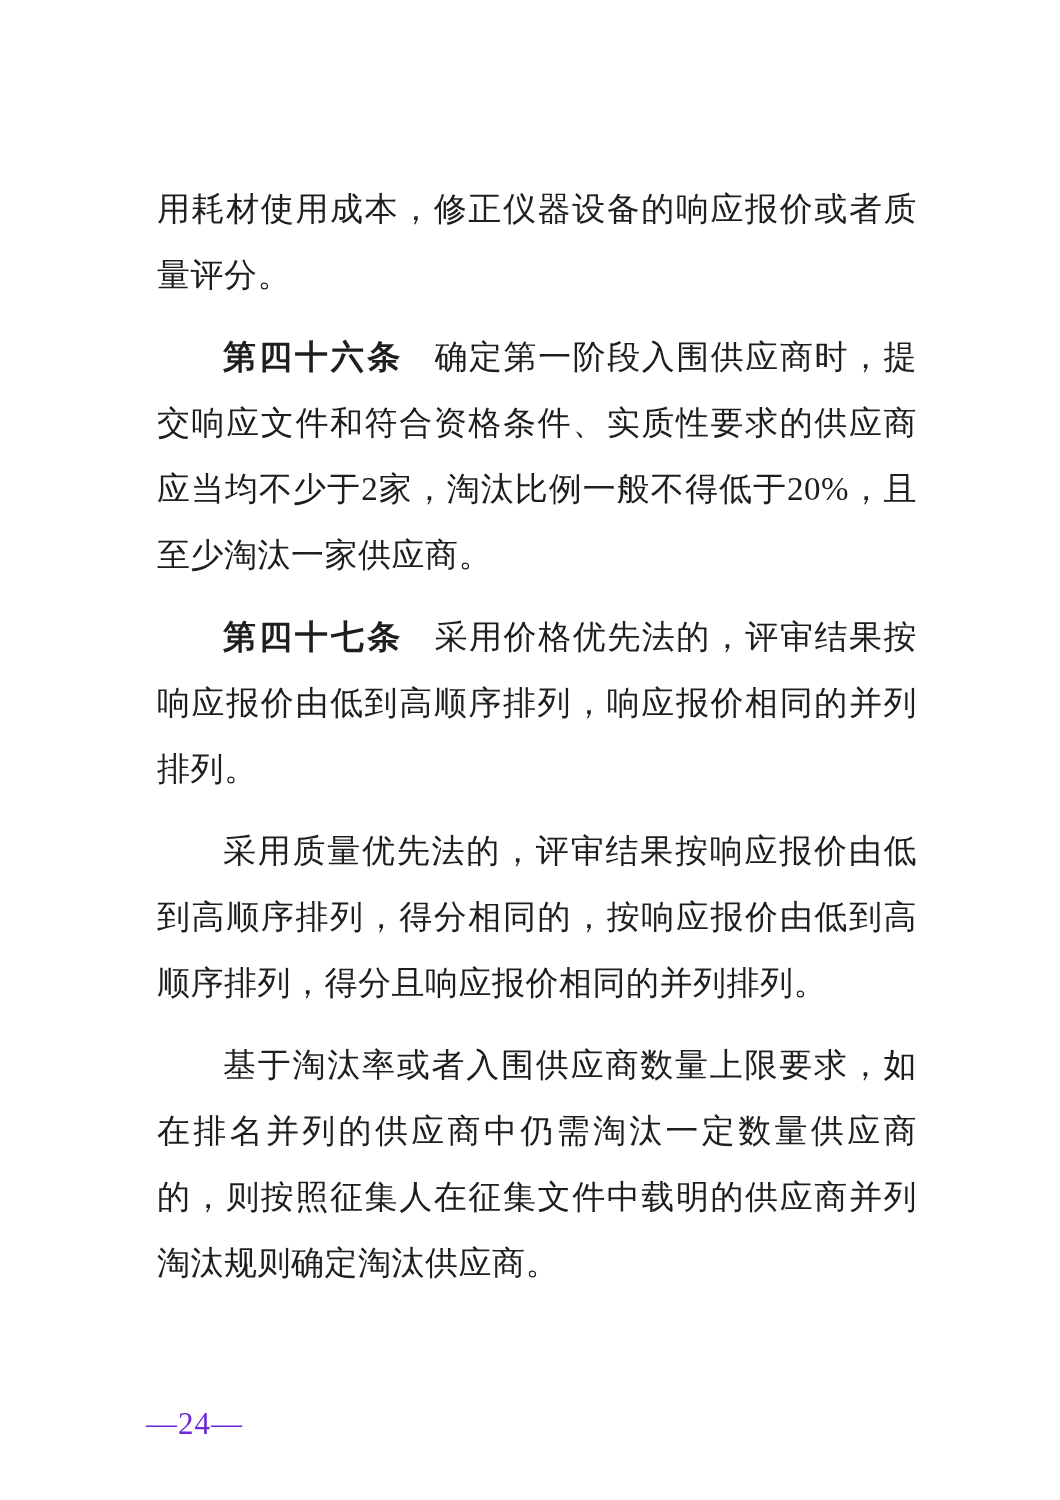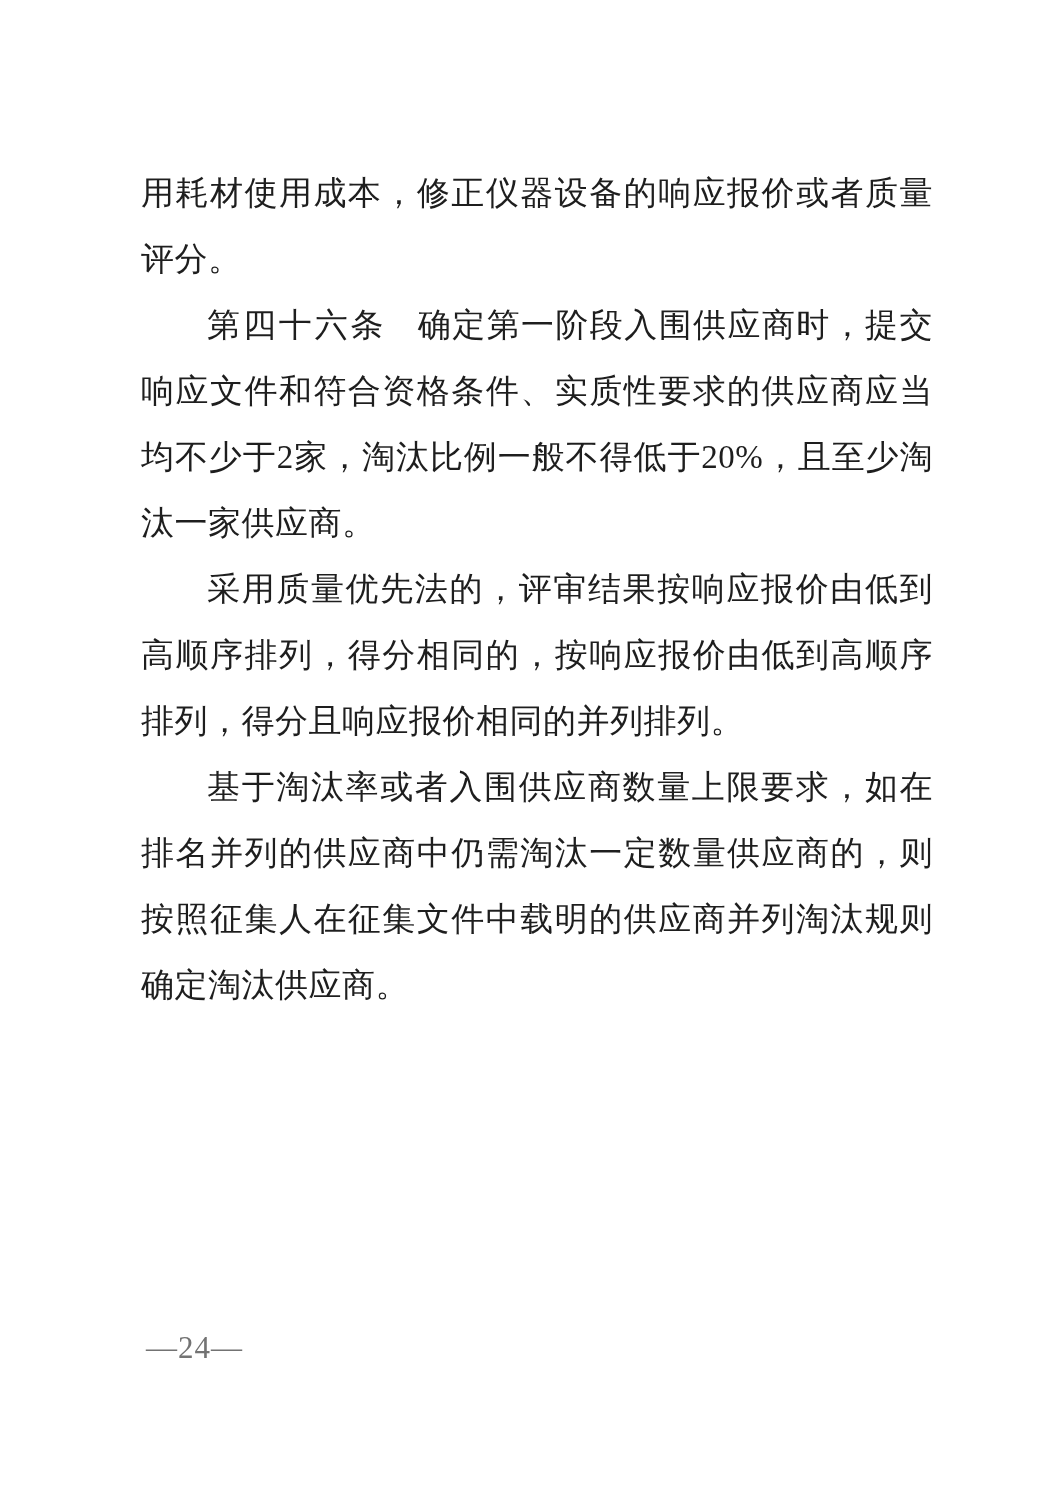--- a/index.html
+++ b/index.html
@@ -26,54 +26,55 @@
     top: 160px;
     width: 792px;
     font-size: 33px;
     line-height: 66px;
     text-align: justify;
     text-justify: inter-ideograph;
     word-break: break-all;
     letter-spacing: 0.5px;
   }
   .para {
-    margin: 0;
+    margin: 16px;
     text-indent: 2em;
   }
   .para.no-indent {
     text-indent: 0;
   }
   .art-label {
     font-family: "Liberation Sans", "DejaVu Sans", sans-serif;
-    font-weight: 400;
+    font-weight: 700;
     margin-right: 0.95em;
     letter-spacing: 2px;
   }
   .page-number {
     position: absolute;
     left: 146px;
-    top: 1330px;
+    top: 1406px;
     font-size: 31px;
     letter-spacing: 1px;
-    color: #737373;
+    color: #6d28d9;
   }
 </style>
 </head>
 <body>
 
 <div class="page">
 
   <div class="content">
 
     <p class="para no-indent">用耗材使用成本，修正仪器设备的响应报价或者质量评分。</p>
 
 
     <p class="para"><span class="art-label">第四十六条</span><span>确定第一阶段入围供应商时，提交响应文件和符合资格条件、实质性要求的供应商应当均不少于2家，淘汰比例一般不得低于20%，且至少淘汰一家供应商。</span></p>
 
 
+    <p class="para"><span class="art-label">第四十七条</span><span>采用价格优先法的，评审结果按响应报价由低到高顺序排列，响应报价相同的并列排列。</span></p>
 
     <p class="para">采用质量优先法的，评审结果按响应报价由低到高顺序排列，得分相同的，按响应报价由低到高顺序排列，得分且响应报价相同的并列排列。</p>
 
     <p class="para">基于淘汰率或者入围供应商数量上限要求，如在排名并列的供应商中仍需淘汰一定数量供应商的，则按照征集人在征集文件中载明的供应商并列淘汰规则确定淘汰供应商。</p>
 
   </div>
 
   <div class="page-number">—24—</div>
 
 </div>

